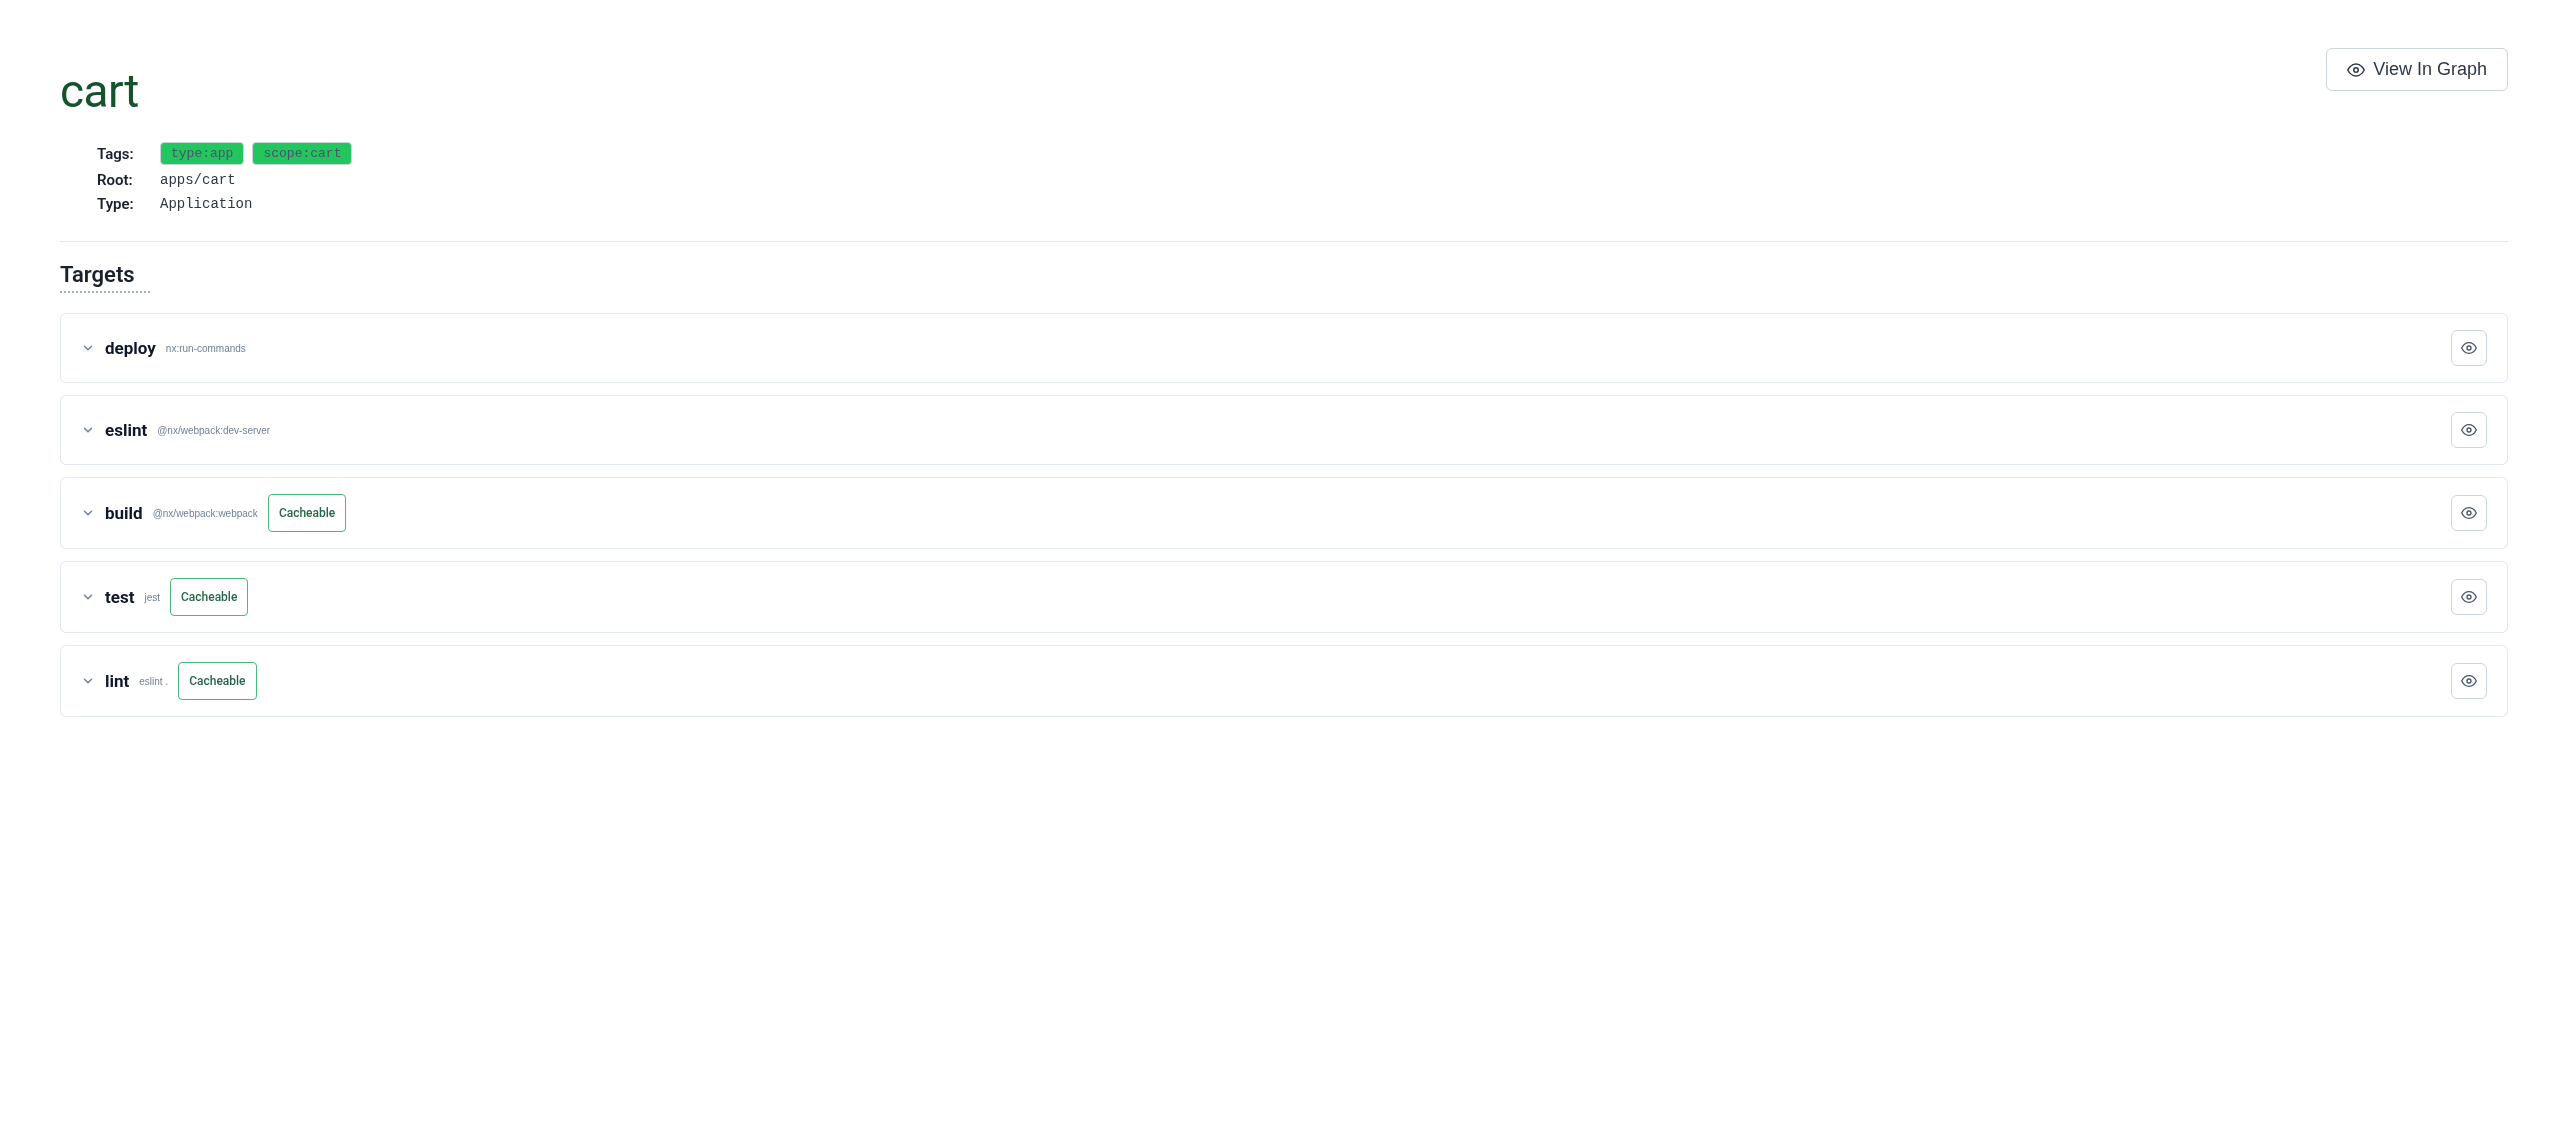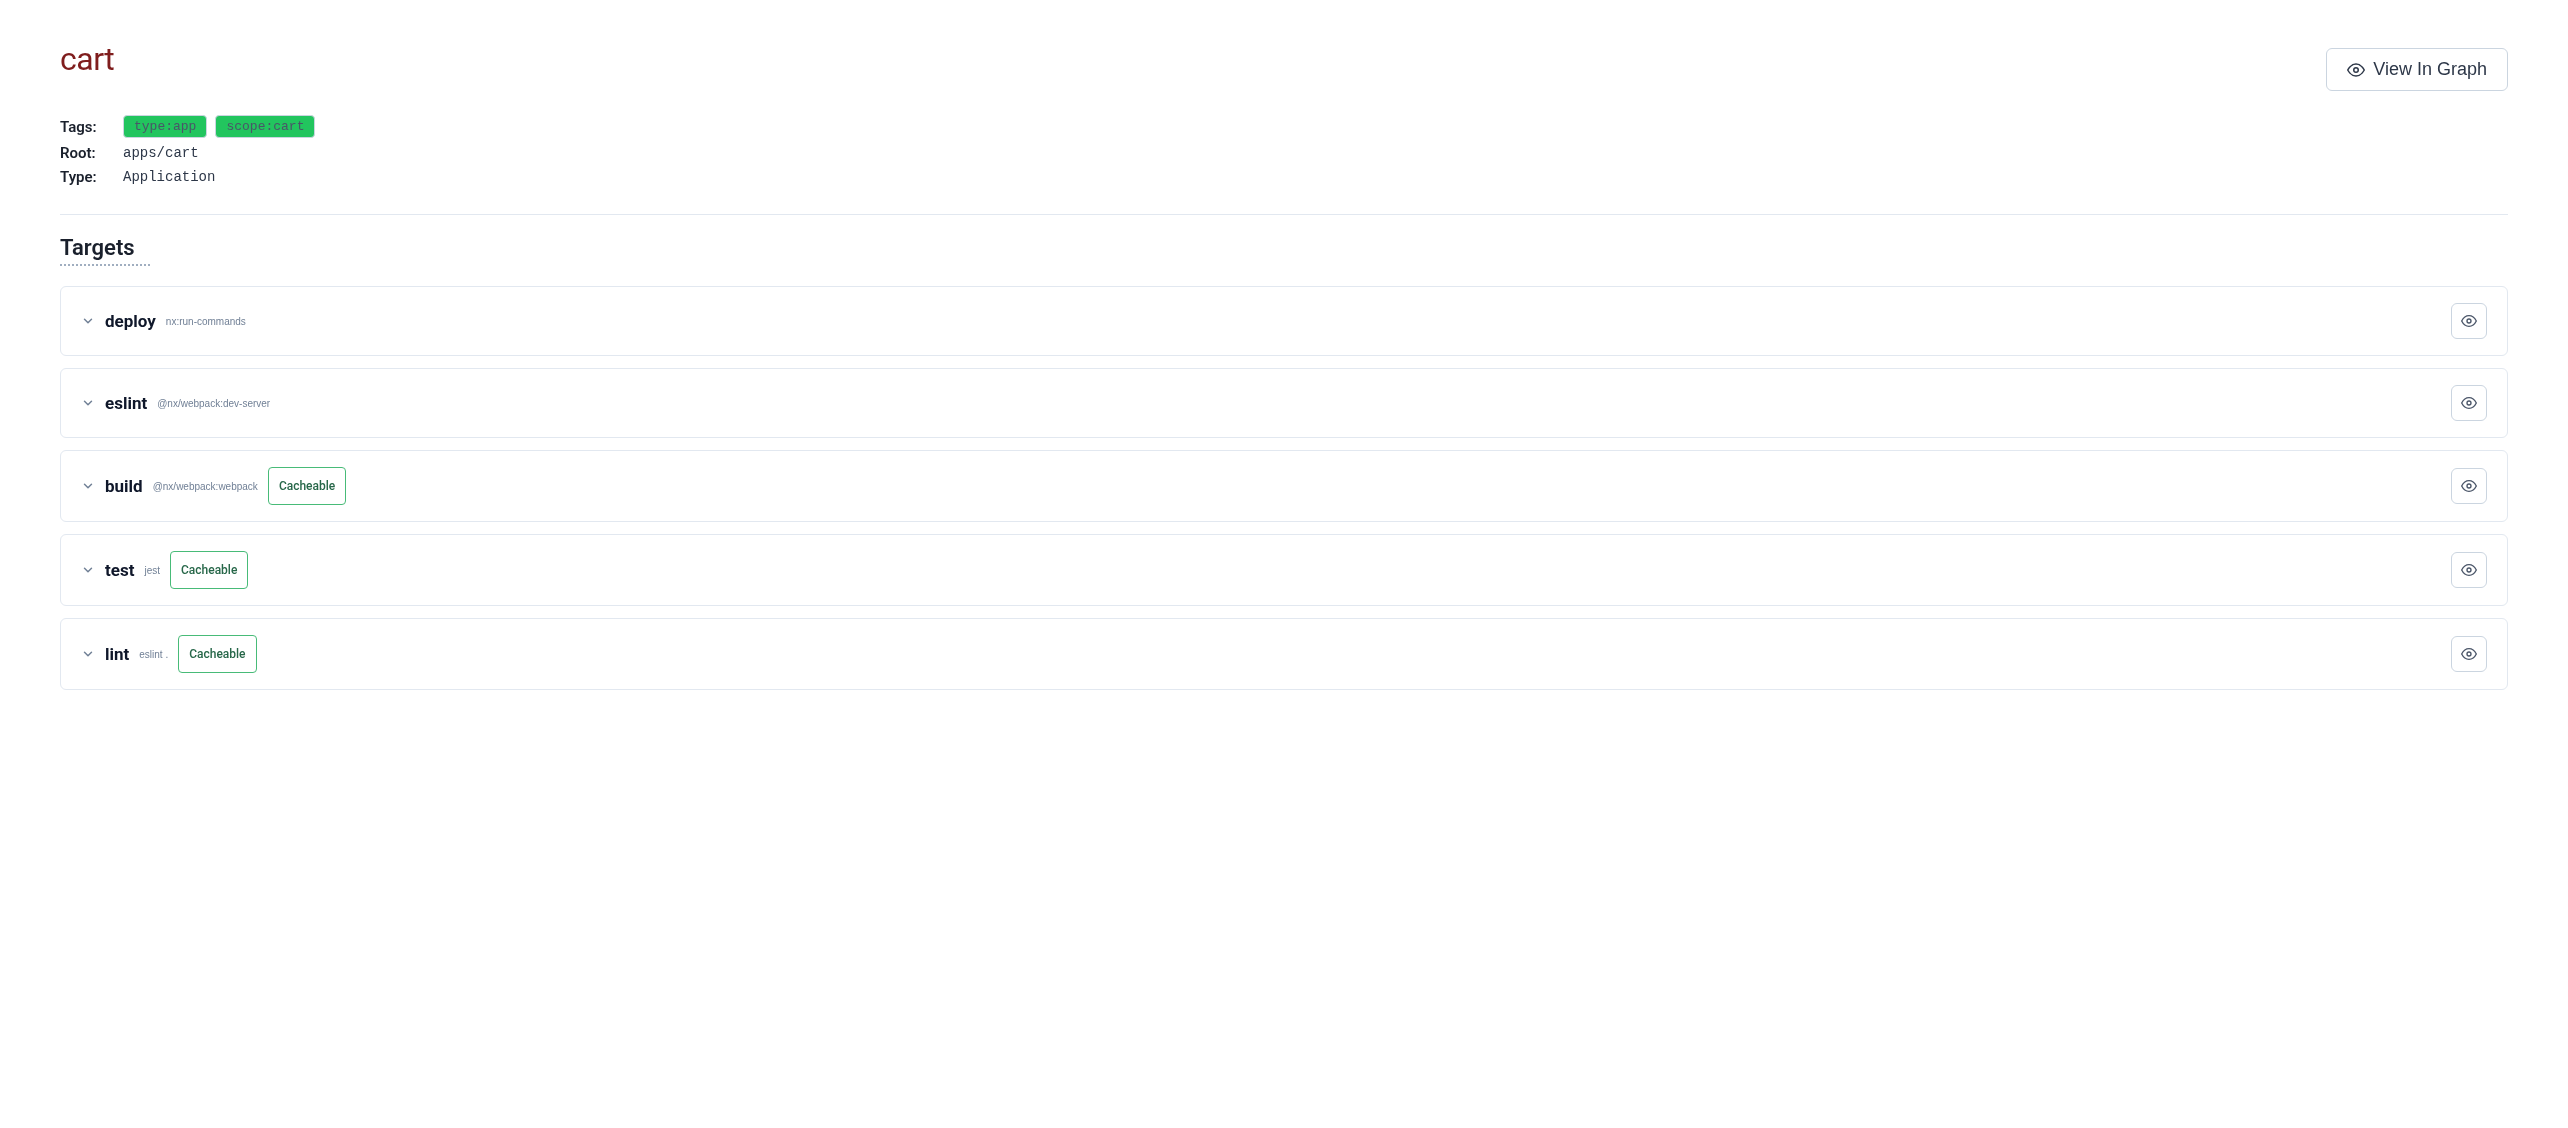--- a/index.html
+++ b/index.html
@@ -17,24 +17,25 @@
     }
 
     .header {
       display: flex;
       justify-content: space-between;
       align-items: flex-start;
       margin-bottom: 24px;
     }
 
     .page-title {
-      font-size: 32px;
+      font-size: 46px;
       font-weight: 400;
-      color: #7f1d1d;
+      color: #14532d;
       letter-spacing: -0.5px;
+      margin-top: 24px;
     }
 
     .view-in-graph-btn {
       display: flex;
       align-items: center;
       gap: 8px;
       padding: 10px 20px;
       border: 1.5px solid #cbd5e0;
       border-radius: 6px;
       background: #ffffff;
@@ -52,20 +53,21 @@
 
     .meta-section {
       margin-bottom: 28px;
     }
 
     .meta-row {
       display: flex;
       align-items: center;
       margin-bottom: 6px;
       font-size: 15px;
+      margin-left: 37px;
     }
 
     .meta-label {
       font-weight: 600;
       color: #1a202c;
       min-width: 55px;
       margin-right: 8px;
     }
 
     .meta-value {

